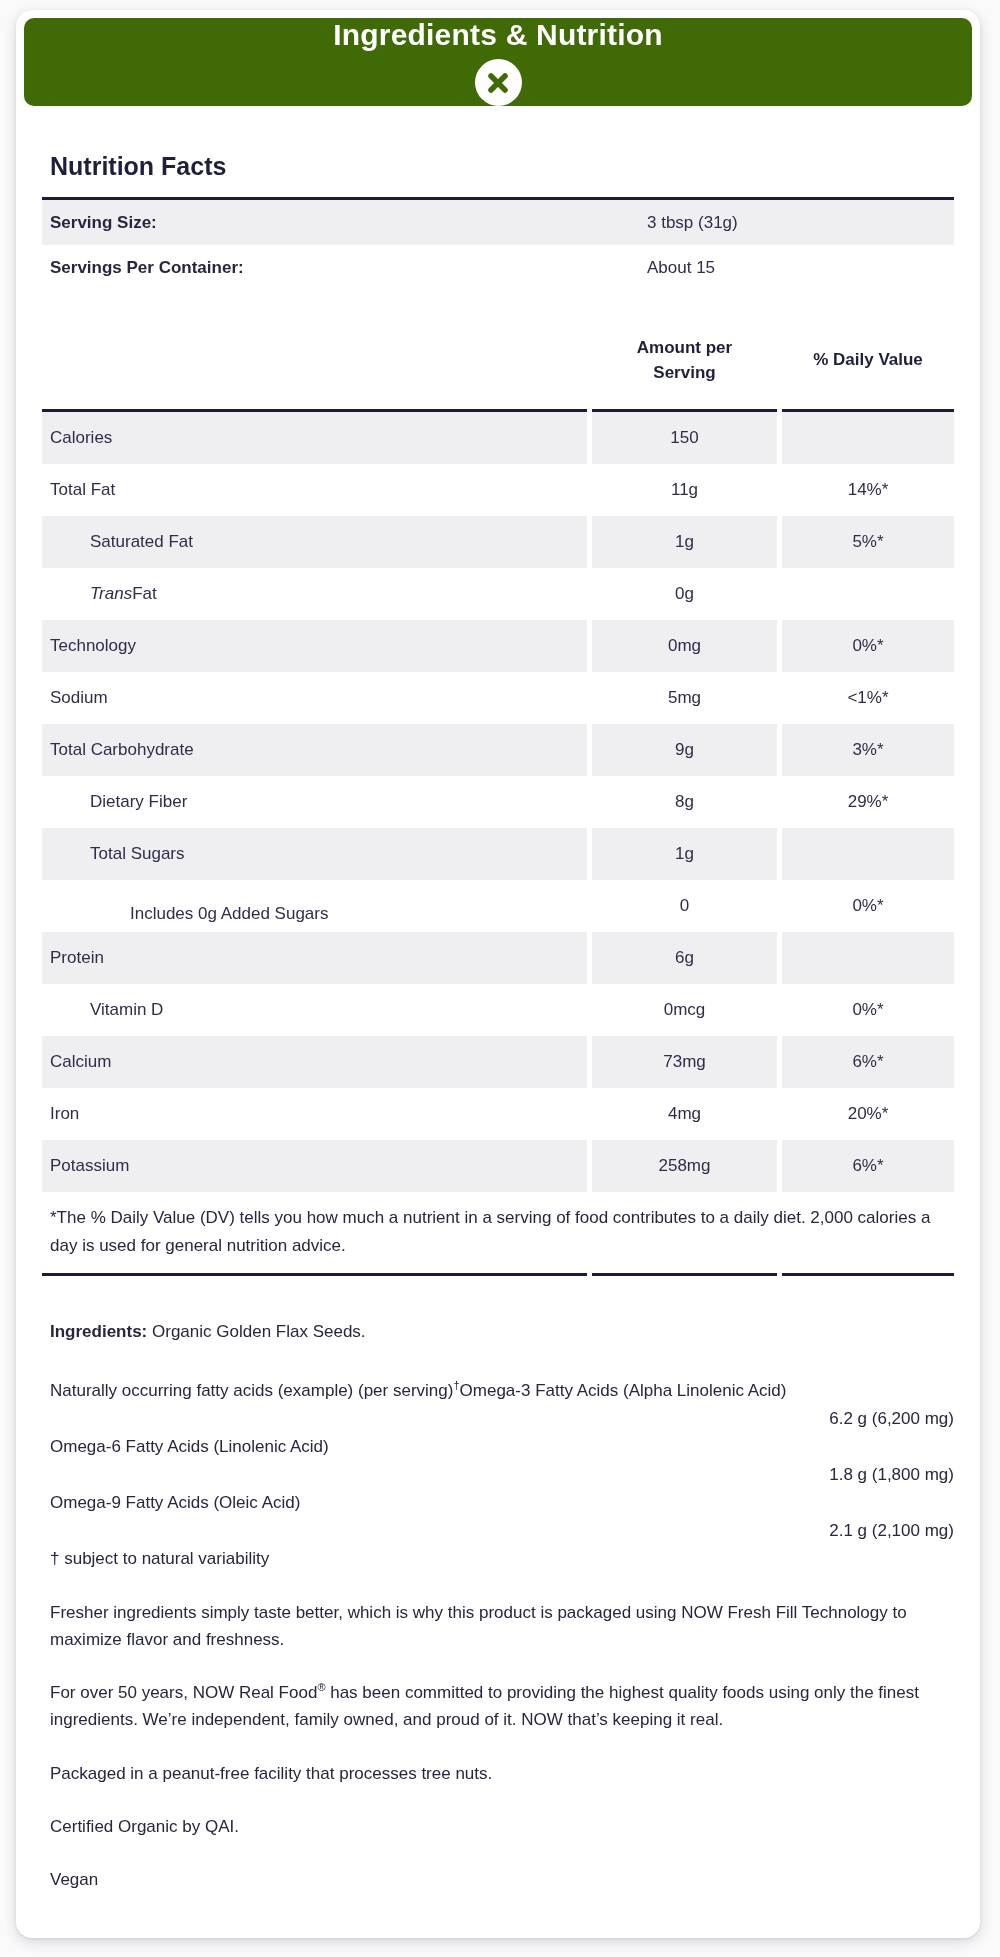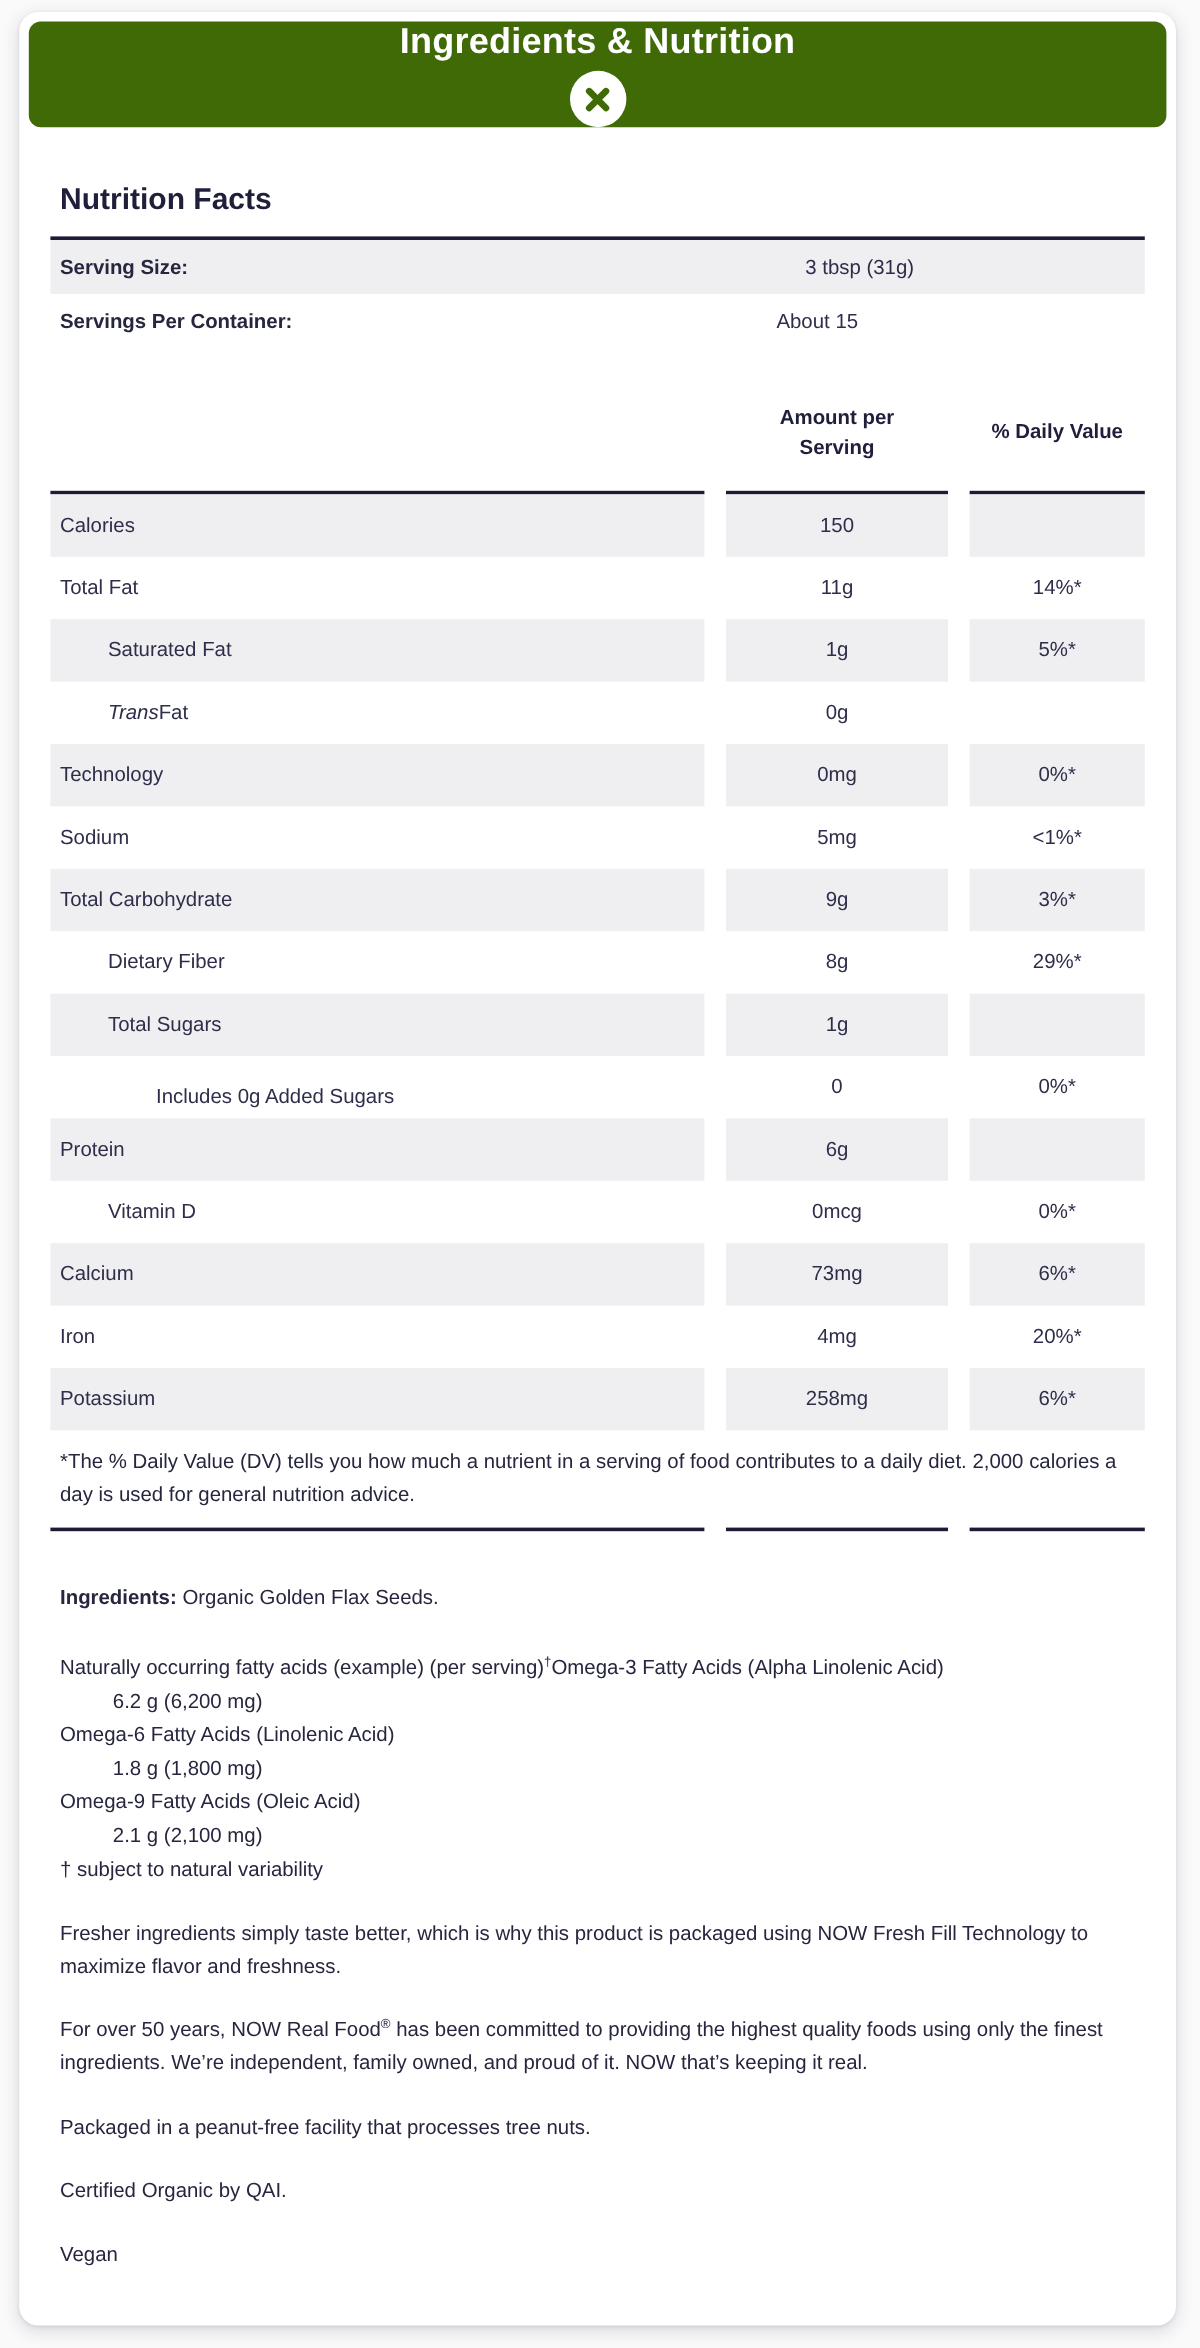--- a/index.html
+++ b/index.html
@@ -41,25 +41,25 @@
   .nf-heading{
     font-size:25px;font-weight:bold;color:#1f1f3c;
     margin:46px 0 16px;padding-left:8px;
   }
   .rule-top{border-bottom:3px solid #1c1c36;}
   
   .srow{
     display:grid;grid-template-columns:550px 1fr;
     height:45px;align-items:center;font-size:17px;
   }
-  .srow.shaded{background:#efeff2;gap:24px;}
+  .srow.shaded{background:#efeff2;}
   .srow .slabel{font-weight:bold;padding-left:8px;color:#26263f;}
   .srow .svalue{padding-left:55px;color:#2e2e4a;}
   
-  .tgrid{display:grid;grid-template-columns:545px 185px 1fr;column-gap:18px;}
+  .tgrid{display:grid;grid-template-columns:545px 185px 1fr;column-gap:5px;}
   .thead{margin-top:28px;height:94px;font-weight:bold;font-size:17px;color:#1f1f3c;}
   .thead .hcell{
     display:flex;align-items:center;justify-content:center;text-align:center;
     border-bottom:3px solid #1c1c36;height:100%;box-sizing:border-box;
     padding-bottom:6px;line-height:1.45;
   }
   .thead .hcell.empty{justify-content:flex-start;}
   .thead .hcell.amount{padding-left:28px;padding-right:28px;}
   .nrow{height:52px;align-items:center;font-size:17px;color:#2e2e4a;}
   .nrow > div{height:100%;display:flex;align-items:center;}
@@ -72,21 +72,21 @@
     font-size:17px;line-height:1.62;color:#26263f;
   }
   .bline{height:3px;}
   .bline > div{border-bottom:3px solid #1c1c36;}
   
   .sections{margin-top:42px;padding-left:8px;font-size:17px;line-height:1.6;color:#26263f;}
   .para{margin:0 0 26px;}
   .bold{font-weight:bold;}
   sup{font-size:11px;}
   .faline{line-height:28px;}
-  .faline.indent{padding-left:44px;}
+  .faline.indent{padding-left:44px;text-align:right;}
   .fa-note{line-height:28px;}
 </style>
 </head>
 <body>
 
 <div class="card">
 
   <div class="mheader">
     <div class="mtitle">Ingredients &amp; Nutrition</div>
     <button class="closebtn">

